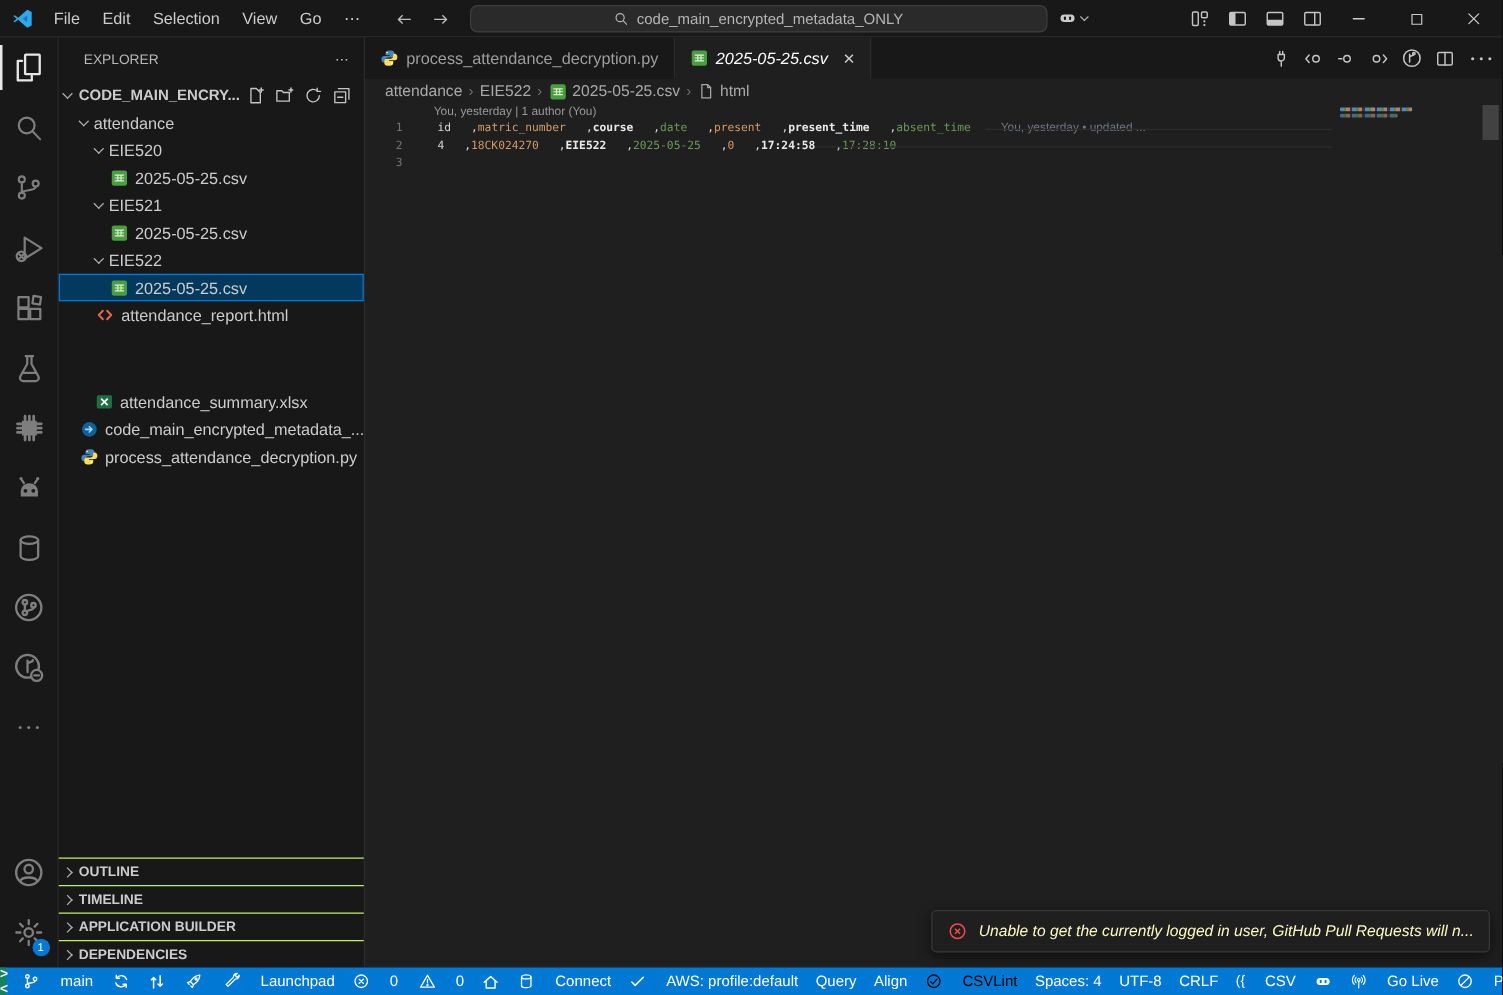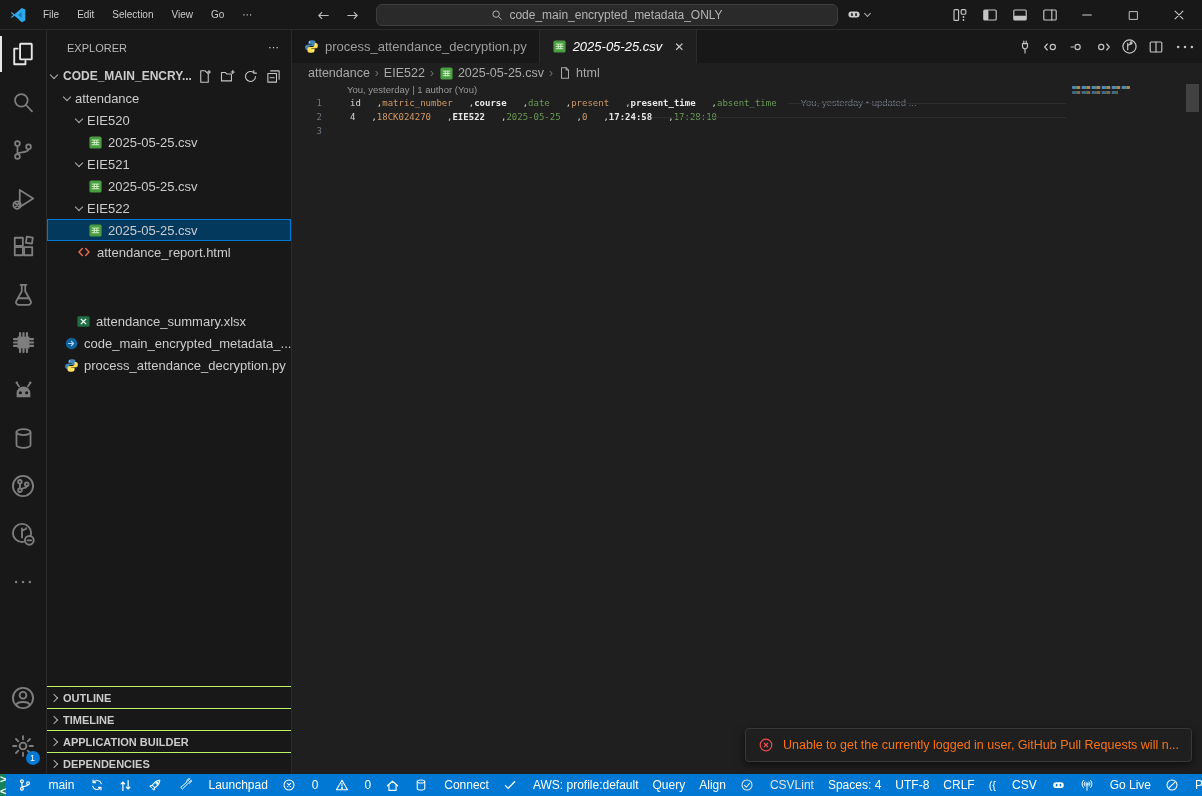--- a/index.html
+++ b/index.html
@@ -4,21 +4,21 @@
 <style>
   * { margin:0; padding:0; box-sizing:border-box; }
   html,body { background:#000; }
   body { font-family:"Liberation Sans", sans-serif; }
   .window { position:relative; width:1202px; height:796px; background:#1f1f1f; overflow:hidden; color:#cccccc; }
 
   
   .titlebar { position:absolute; top:0; left:0; right:0; height:30px; background:#181818; border-bottom:1px solid #2b2b2b; }
   .logo { position:absolute; left:9px; top:6px; width:18px; height:18px; }
   .menus { position:absolute; left:34px; top:0; height:30px; display:flex; align-items:center; }
-  .menu-item { padding:0 9px; font-size:10px; color:#cccccc; height:22px; line-height:22px; border-radius:4px; cursor:default; }
+  .menu-item { padding:0 9px; font-size:13px; color:#cccccc; height:22px; line-height:22px; border-radius:4px; cursor:default; }
   .nav-arrows { position:absolute; left:316px; top:0; height:30px; display:flex; align-items:center; gap:14px; color:#bdbdbd; }
   .command-center { position:absolute; left:376px; top:4px; width:462px; height:22px; background:#2a2a2a; border:1px solid #3e3e3e; border-radius:6px; display:flex; align-items:center; justify-content:center; gap:6px; color:#b4b4b4; font-size:12px; }
   .copilot-tb { position:absolute; left:846px; top:0; height:30px; display:flex; align-items:center; gap:3px; color:#cccccc; }
   .tb-layout { position:absolute; right:144px; top:0; height:30px; display:flex; align-items:center; gap:14px; color:#c5c5c5; }
   .win-controls { position:absolute; right:0; top:0; height:30px; display:flex; }
   .win-btn { width:46px; height:30px; display:flex; align-items:center; justify-content:center; color:#cccccc; }
 
   
   .main { position:absolute; top:30px; left:0; right:0; bottom:22px; display:flex; }
 
@@ -67,21 +67,21 @@
   .tk.d { color:#d4d4d4;margin-left:16px; }
   .tk.o { color:#d19a66; }
   .tk.g { color:#6a9955; }
   .tk.b { color:#e8e8e8; font-weight:bold; }
   .blame { margin-left:24px; font-family:"Liberation Sans", sans-serif; font-size:9.5px; color:#6e7681; }
   .artline { position:absolute; height:1px; background:#2d2d2d; }
   .minimap-line { position:absolute; height:3px; border-radius:1px; background:repeating-linear-gradient(90deg,#569cd6 0 3px,#6a9955 3px 5px,#ce9178 5px 8px,#3c3c3c 8px 10px); opacity:.85; }
   .scroll-thumb { position:absolute; width:13px; background:rgba(121,121,121,.4); }
 
   
-  .notification { position:absolute; left:745px; top:728px; width:447px; height:34px; background:#1f1f1f; border:1px solid #383838; border-radius:4px; box-shadow:0 3px 10px rgba(0,0,0,.55); display:flex; align-items:center; gap:9px; padding:0 12px; font-size:12.5px; color:#f97316; z-index:20; white-space:nowrap; overflow:hidden; }
+  .notification { position:absolute; left:745px; top:728px; width:447px; height:34px; background:#1f1f1f; border:1px solid #383838; border-radius:4px; box-shadow:0 3px 10px rgba(0,0,0,.55); display:flex; align-items:center; gap:9px; padding:0 12px; font-size:12.5px; color:#fef9c3; z-index:20; white-space:nowrap; overflow:hidden;font-style:italic; }
   .notification .err { color:#f14c4c; flex:none; }
 
   
   .statusbar { position:absolute; left:0; right:0; bottom:0; height:22px; background:#0078d4; color:#ffffff; display:flex; align-items:center; font-size:12px; z-index:30; }
   .remote { width:36px; height:22px; background:#16825d; display:flex; align-items:center; justify-content:center; font-weight:bold; font-size:11px; letter-spacing:-1px; }
   .sb-left { display:flex; align-items:center; height:22px; margin-left:6px; }
   .sb-right { display:flex; align-items:center; height:22px; margin-left:auto; margin-right:4px; }
   .sb-item { display:flex; align-items:center; gap:16px; padding:0 7px; height:22px; white-space:nowrap; }
   .sb-item .tglyph { font-size:11px; }
   .bell-wrap { position:relative; }
@@ -659,21 +659,21 @@
             </svg>
           </span>
           <span>AWS: profile:default</span>
         </div>
         <div class="sb-item">
           <span>Query</span>
         </div>
         <div class="sb-item">
           <span>Align</span>
         </div>
-        <div class="sb-item" style="color:#e5e5e5">
+        <div class="sb-item" style="color:#000000">
           <span class="ico">
             <svg width="14" height="14" viewBox="0 0 16 16" fill="none" stroke="currentColor" stroke-width="1.2" stroke-linecap="round" stroke-linejoin="round">
               <circle cx="8" cy="8" r="5.7"></circle>
               <path d="M5.2 8.4l2 2 3.7-4.3"></path>
             </svg>
           </span>
           <span>CSVLint</span>
         </div>
       </div>
     <div class="sb-right" id="sbright">

